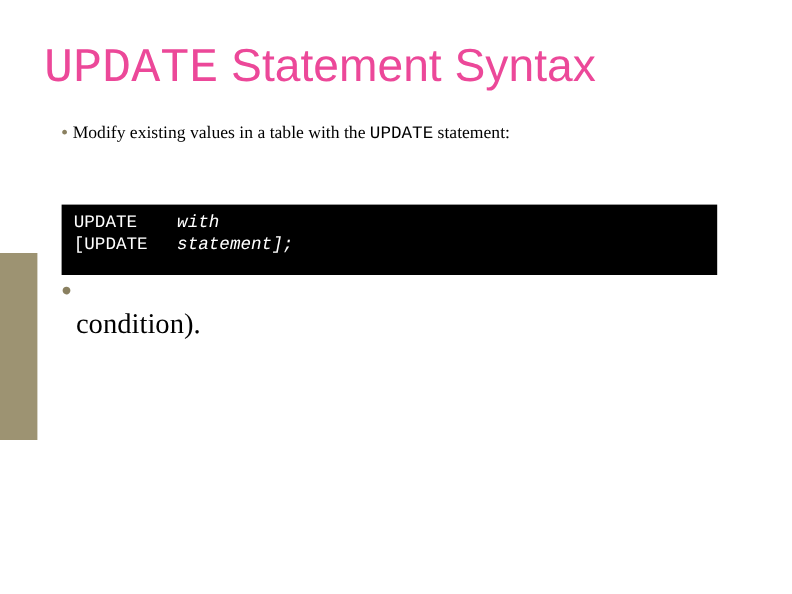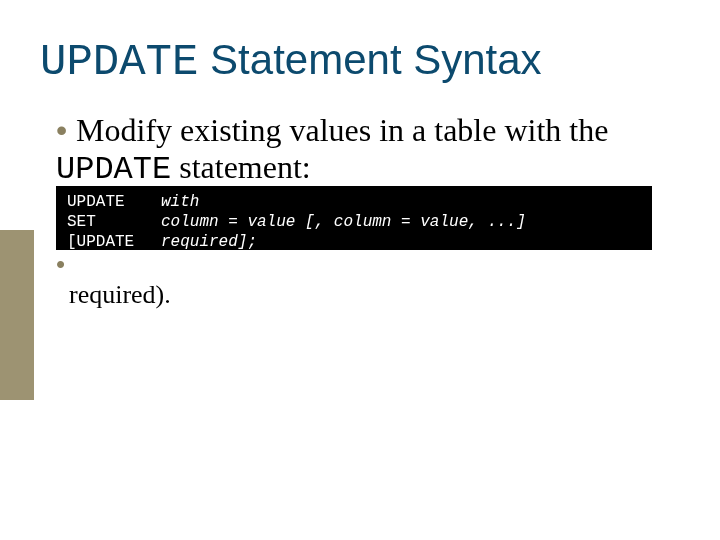--- a/index.html
+++ b/index.html
@@ -18,33 +18,33 @@
     top: 230px;
     width: 34px;
     height: 170px;
     background: #9d9372;
   }
   .title {
     position: absolute;
     left: 40px;
     top: 36px;
     font-size: 42px;
-    color: #0c4a6e;
+    color: #ec4899;
     letter-spacing: 0px;
   }
   .title .mono {
     font-family: "Courier New", monospace;
     font-size: 44px;
   }
   .bullet1 {
     position: absolute;
     left: 56px;
     top: 112px;
     right: 30px;
-    font-size: 32px;
+    font-size: 16px;
     color: #000;
     font-family: Georgia, "Times New Roman", serif;
     line-height: 1.15;
   }
   .bullet1 .mono {
     font-family: "Courier New", monospace;
   }
   .bullet1 .dot, .bullet2 .dot {
     color: #8a8060;
     font-family: Arial, sans-serif;
@@ -102,27 +102,23 @@
 </div>
 
 <div class="codebox">
   <table>
     <tbody>
         <tr>
       <td class="kw">UPDATE</td>
       <td class="arg">with</td>
     </tr>
     <tr>
-      <td class="kw">SET</td>
-      <td class="arg">column = value [, column = value, ...]</td>
-    </tr>
-    <tr>
       <td class="kw">[UPDATE</td>
-      <td class="arg">required];</td>
+      <td class="arg">statement];</td>
     </tr>
   </tbody>
     </table>
 </div>
 
 <div class="bullet2">
   <span class="dot">• </span><span style="visibility:hidden">xx</span><br>
-  &nbsp;&nbsp;<span>required).</span>
+  &nbsp;&nbsp;<span>condition).</span>
 </div>
 
 </body></html>

